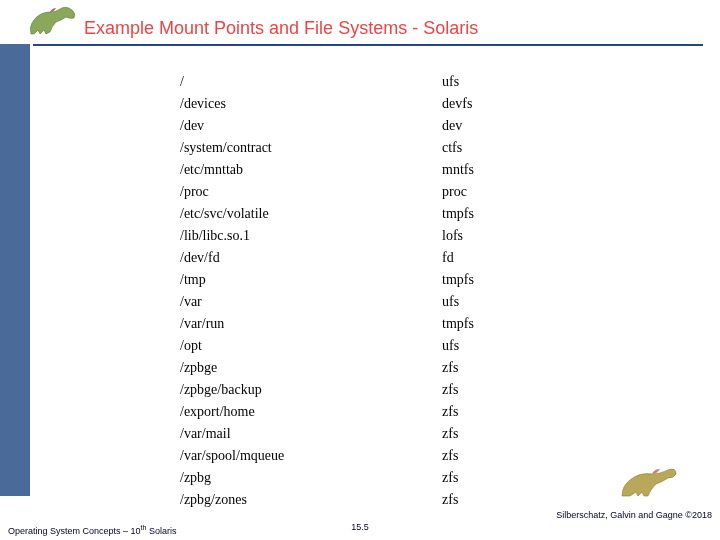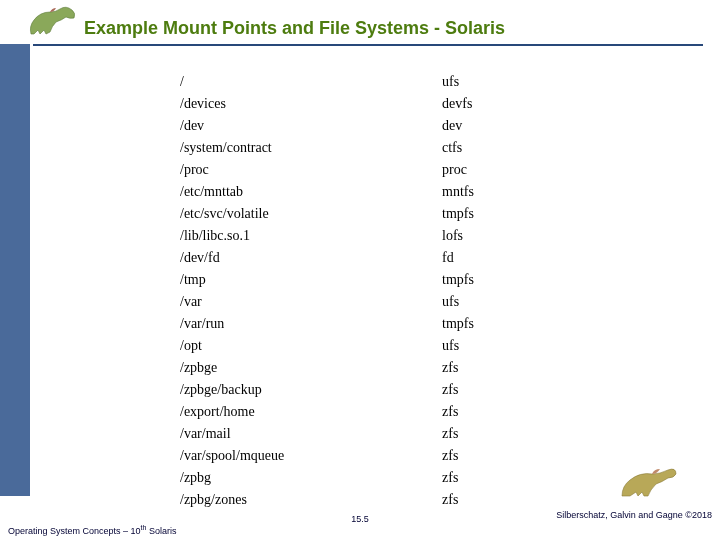--- a/index.html
+++ b/index.html
@@ -31,22 +31,22 @@
     right: 40px;
     bottom: 38px;
     width: 62px;
     height: 40px;
   }
   .title {
     position: absolute;
     left: 84px;
     top: 18px;
     font-size: 18px;
-    font-weight: bold;
-    color: #4d7c0f;
+    font-weight: normal;
+    color: #ef4444;
   }
   .title-underline {
     position: absolute;
     left: 33px;
     top: 44px;
     width: 670px;
     height: 2px;
     background: #28487a;
   }
   .content-table {
@@ -71,21 +71,21 @@
   }
   .footer-left {
     position: absolute;
     left: 8px;
     bottom: 4px;
   }
   .footer-center {
     position: absolute;
     left: 0;
     right: 0;
-    bottom: 16px;
+    bottom: 8px;
     text-align: center;
   }
   .footer-right {
     position: absolute;
     right: 8px;
     bottom: 20px;
   }
   sup { font-size: 7px; }
 </style>
 </head>
@@ -113,26 +113,26 @@
       </tr>
       <tr>
         <td class="mp">/dev</td>
         <td class="fs">dev</td>
       </tr>
       <tr>
         <td class="mp">/system/contract</td>
         <td class="fs">ctfs</td>
       </tr>
       <tr>
+        <td class="mp">/etc/mnttab</td>
+        <td class="fs">mntfs</td>
+      </tr>
+      <tr>
         <td class="mp">/proc</td>
         <td class="fs">proc</td>
-      </tr>
-      <tr>
-        <td class="mp">/etc/mnttab</td>
-        <td class="fs">mntfs</td>
       </tr>
       <tr>
         <td class="mp">/etc/svc/volatile</td>
         <td class="fs">tmpfs</td>
       </tr>
       <tr>
         <td class="mp">/lib/libc.so.1</td>
         <td class="fs">lofs</td>
       </tr>
       <tr>

